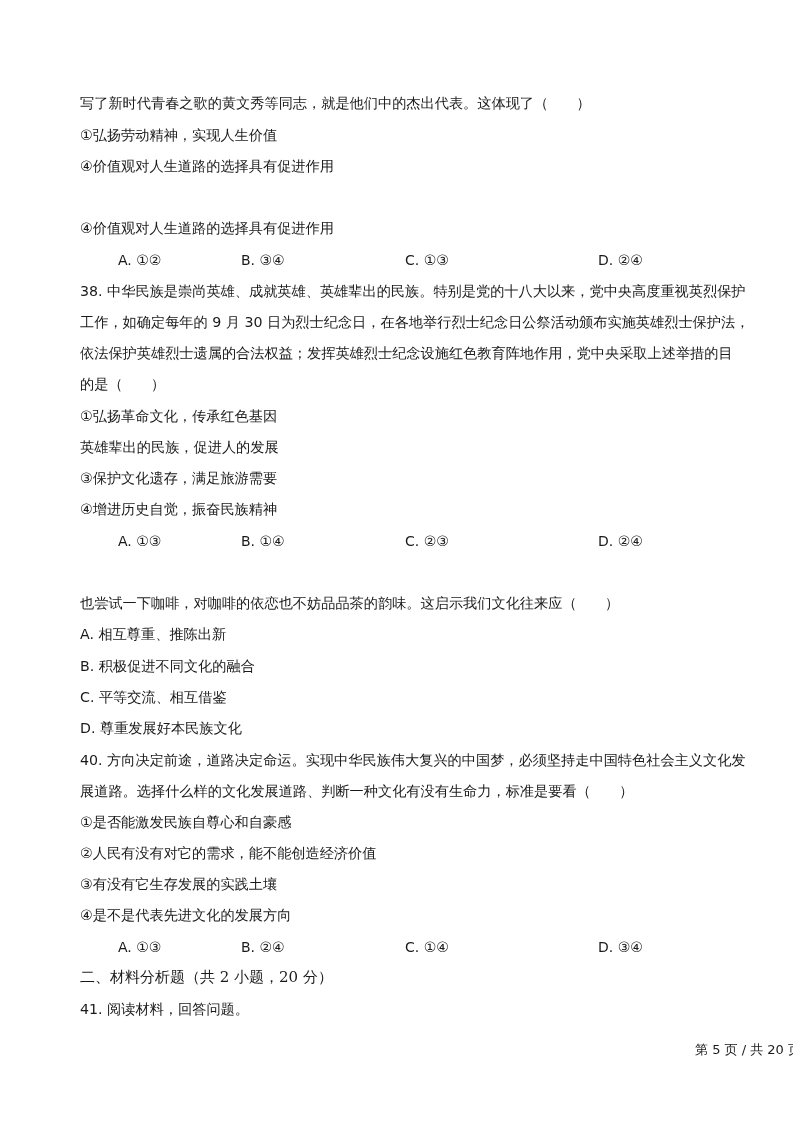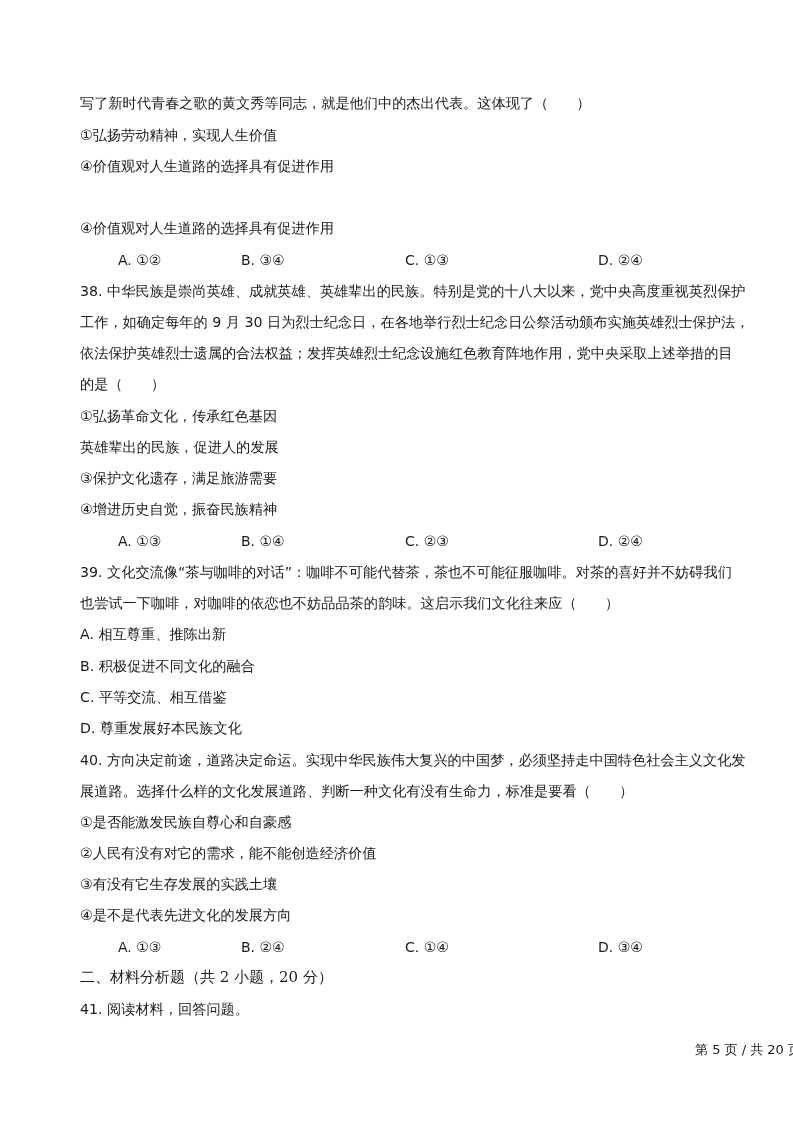--- a/index.html
+++ b/index.html
@@ -40,21 +40,20 @@
   <div class="line" style="top:438px">英雄辈出的民族，促进人的发展</div>
   <div class="line" style="top:469px">③保护文化遗存，满足旅游需要</div>
   <div class="line" style="top:500px">④增进历史自觉，振奋民族精神</div>
   <div class="opts" style="top:532px">
     <span class="a">A. ①③</span>
     <span class="b">B. ①④</span>
     <span class="c">C. ②③</span>
     <span class="d">D. ②④</span>
   </div>
 
-  <div class="line" style="top:563px">39. 文化交流像“茶与咖啡的对话”：咖啡不可能代替茶，茶也不可能征服咖啡。对茶的喜好并不妨碍我们</div>
   <div class="line" style="top:594px">也尝试一下咖啡，对咖啡的依恋也不妨品品茶的韵味。这启示我们文化往来应（　　）</div>
   <div class="line" style="top:625px">A.  相互尊重、推陈出新</div>
   <div class="line" style="top:657px">B.  积极促进不同文化的融合</div>
   <div class="line" style="top:688px">C.  平等交流、相互借鉴</div>
   <div class="line" style="top:719px">D.  尊重发展好本民族文化</div>
 
   <div class="line" style="top:751px">40. 方向决定前途，道路决定命运。实现中华民族伟大复兴的中国梦，必须坚持走中国特色社会主义文化发</div>
   <div class="line" style="top:782px">展道路。选择什么样的文化发展道路、判断一种文化有没有生命力，标准是要看（　　）</div>
   <div class="line" style="top:813px">①是否能激发民族自尊心和自豪感</div>
   <div class="line" style="top:844px">②人民有没有对它的需求，能不能创造经济价值</div>

